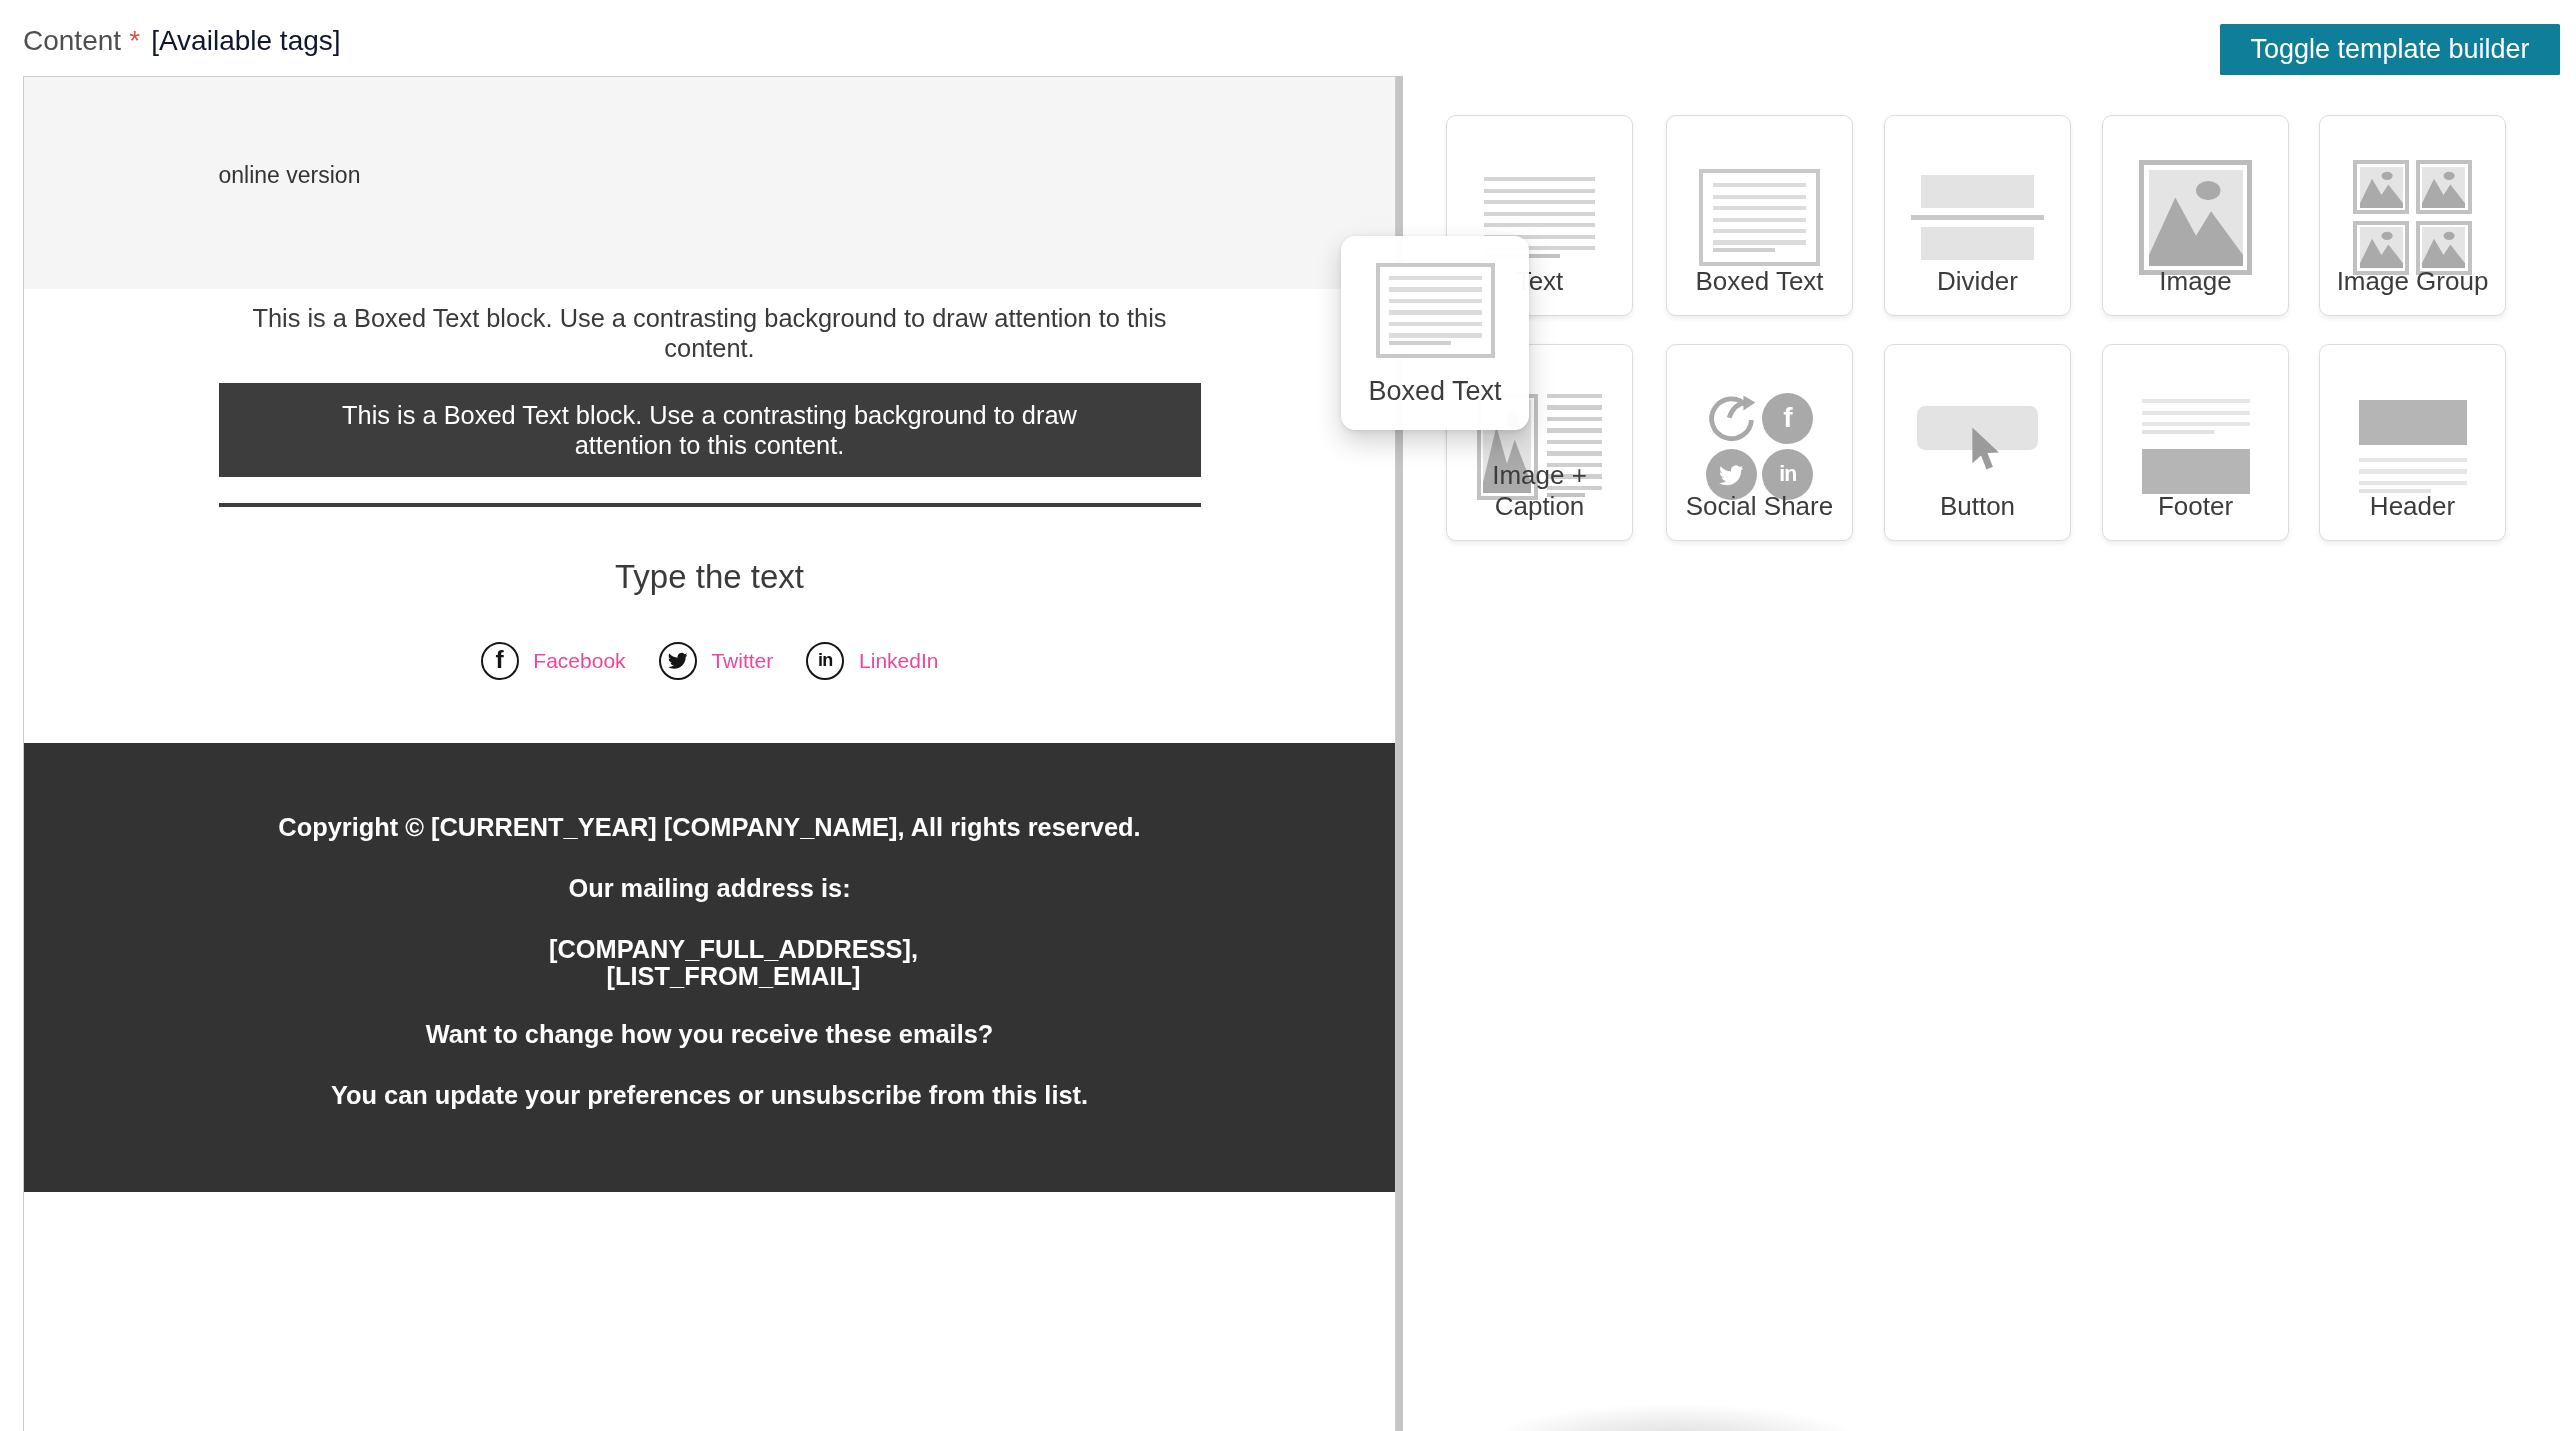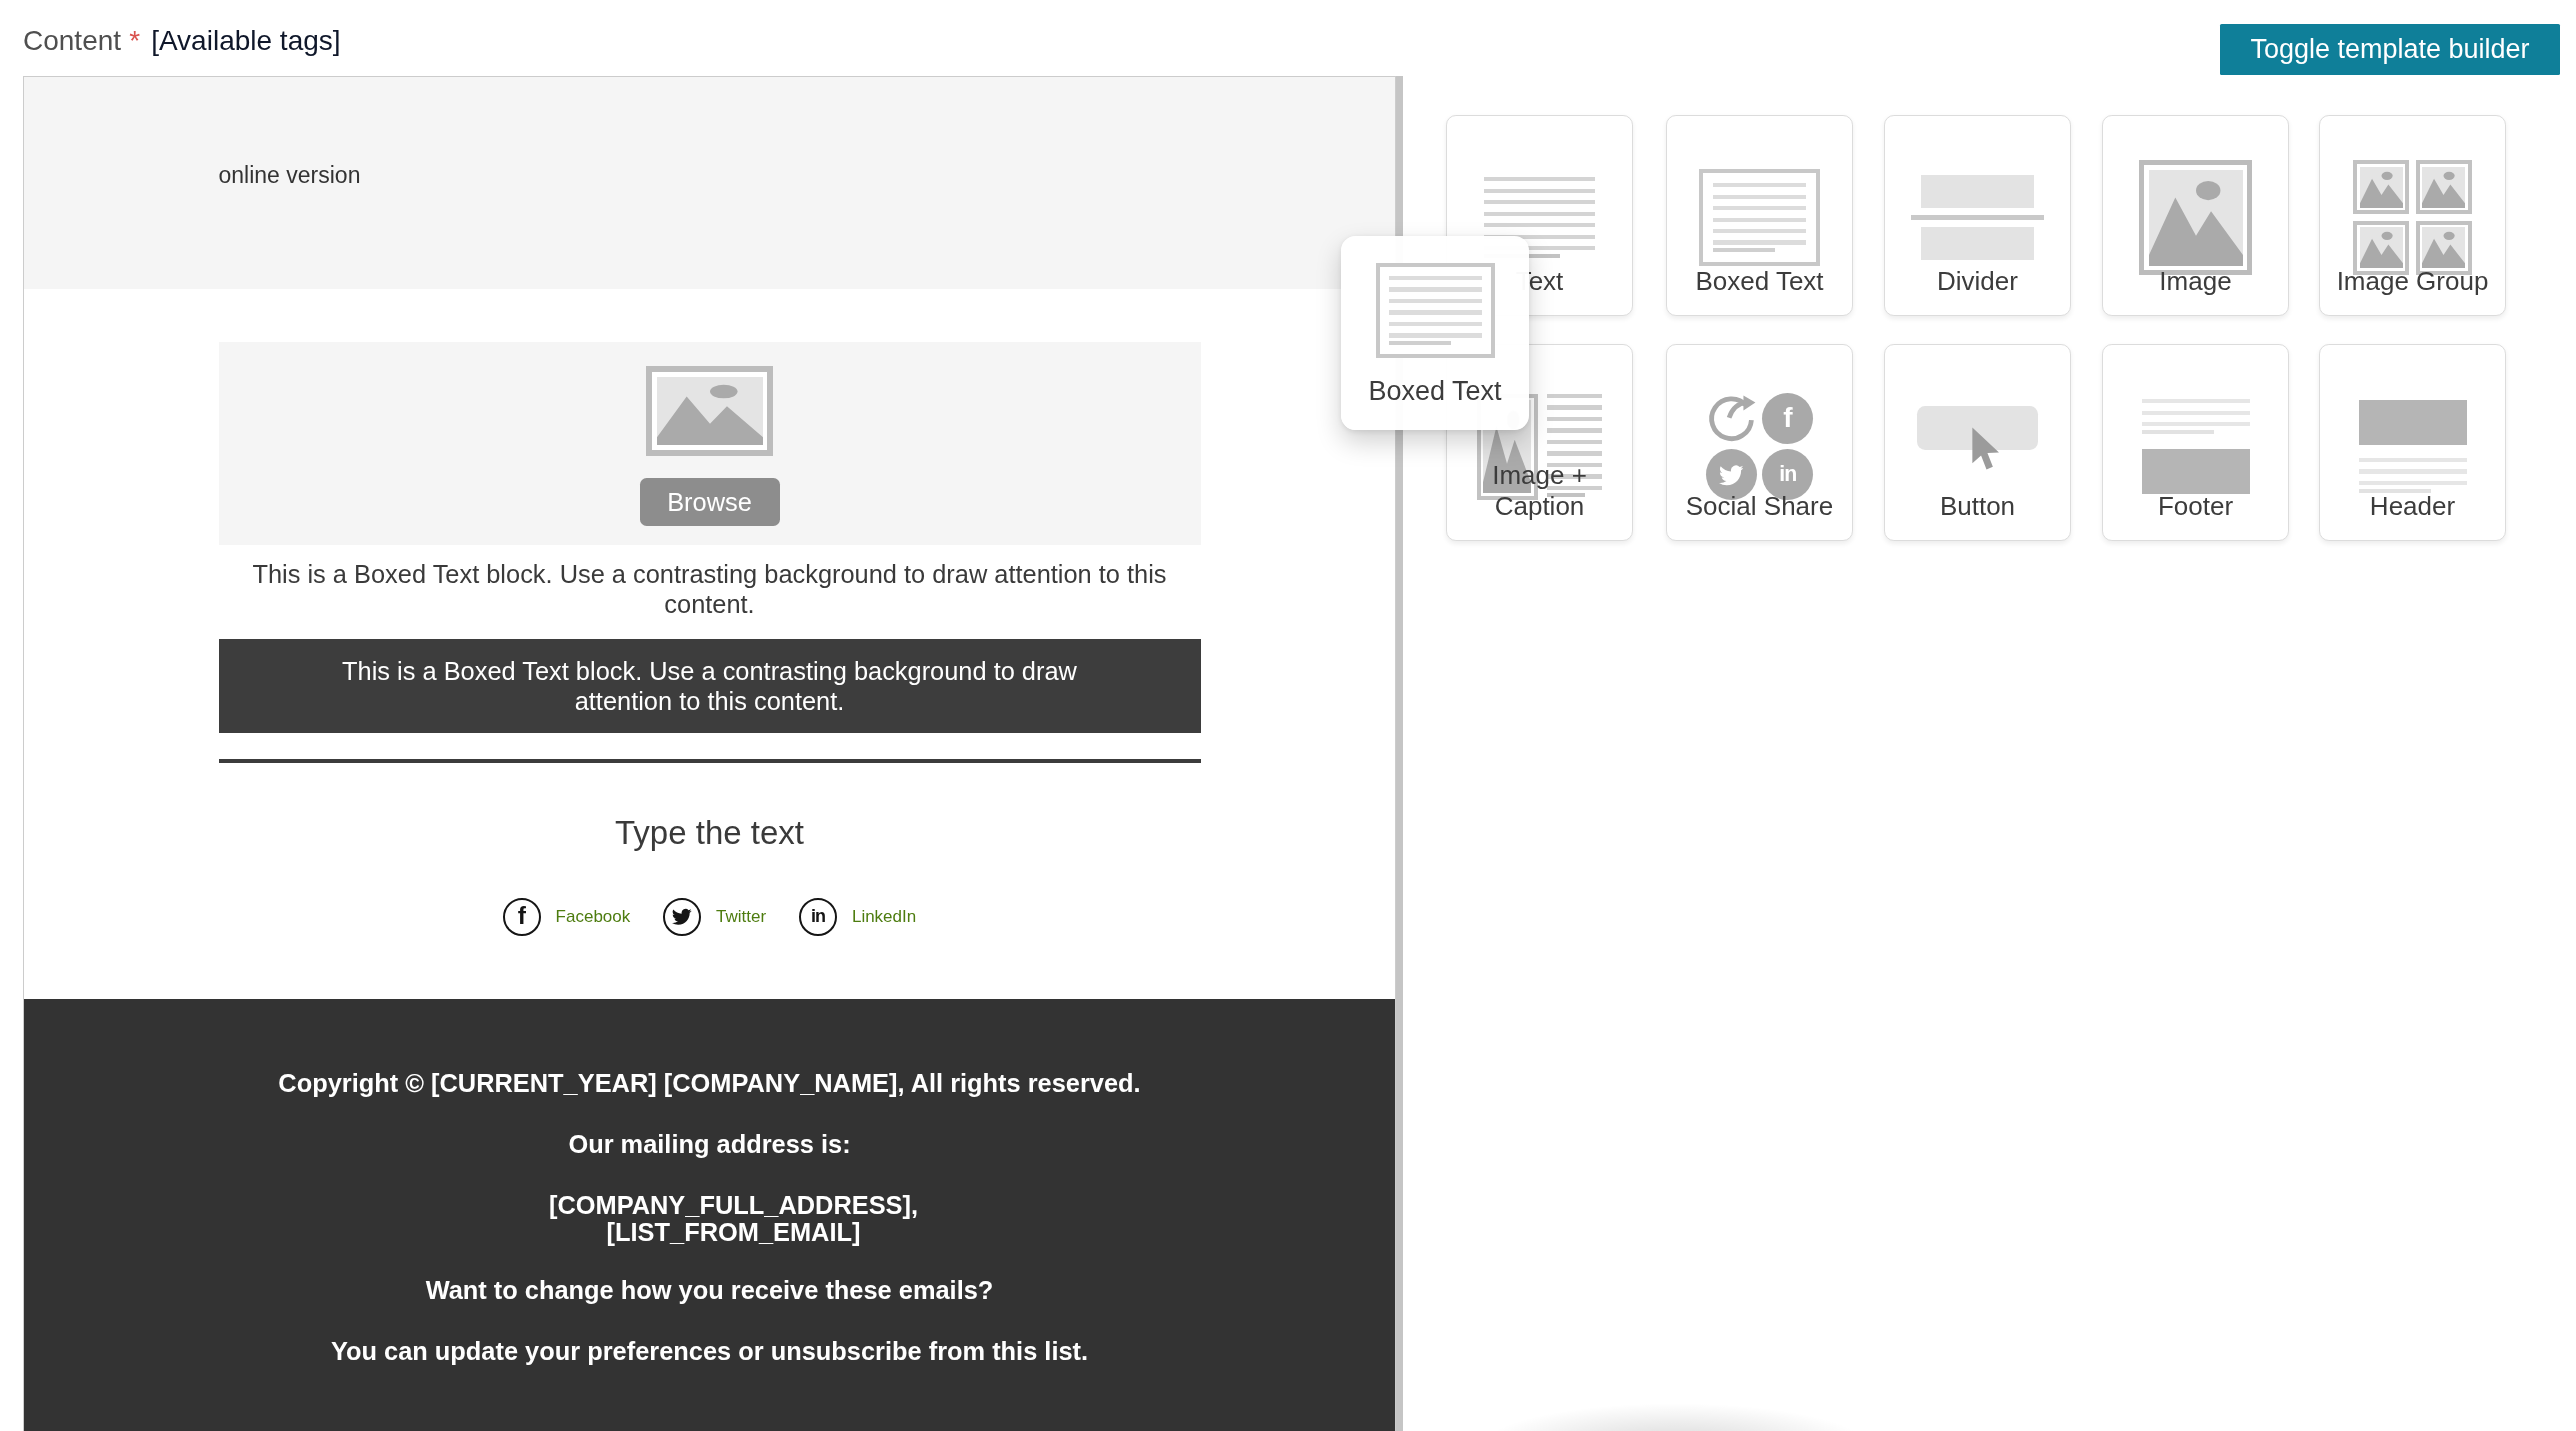--- a/index.html
+++ b/index.html
@@ -34,21 +34,21 @@
     font-size:25.4px; line-height:30px; padding:17px 74px; }
   .divider-line { width:982px; margin:26px auto 0; border:none; border-top:4.1px solid #3c3c3c; }
   .type-text { width:982px; margin:51px auto 0; text-align:center; font-size:33px; color:#3a3a3a; }
 
   .social-row { margin-top:46px; display:flex; justify-content:center; align-items:center; gap:33px; }
   .social-item { display:flex; align-items:center; gap:14.8px; cursor:pointer; }
   .soc-ring { width:38px; height:38px; border:2.5px solid #151515; border-radius:50%;
     display:flex; align-items:center; justify-content:center; color:#151515; }
   .soc-ring .glyph-f { font-size:24.6px; font-weight:bold; margin-top:-1.6px; }
   .soc-ring .glyph-in { font-size:18px; font-weight:bold; letter-spacing:-0.8px; }
-  .social-label { font-size:17px; color:#4d7c0f; }
+  .social-label { font-size:21px; color:#ec4899; }
 
   .email-footer { margin-top:63px; width:100%; background:#333333; color:#fff; text-align:center;
     padding-top:71px; padding-bottom:49px; font-size:25.4px; }
   .email-footer p { margin:0 0 34px 0; line-height:27px;font-weight:bold; }
   .email-footer .bold { font-weight:bold; }
 
   
   .v-scrollbar { position:absolute; left:1396px; top:76px; width:6.6px; height:1356px; background:#c5c5c5; z-index:5; }
 
   
@@ -141,28 +141,20 @@
     <button class="toggle-btn">Toggle template builder</button>
   </div>
 
   <div class="preview-panel">
     <div class="preheader">
       <div class="content-col">
         <span class="online-version">online version</span>
       </div>
     </div>
 
-    <div class="content-col image-section">
-      <div class="img-placeholder">
-        <svg width="106" height="68" viewBox="0 0 100 70" preserveAspectRatio="none">
-            <use href="#mountain-art"></use>
-          </svg>
-      </div>
-      <button class="browse-btn">Browse</button>
-    </div>
 
     <p class="text-block">This is a Boxed Text block. Use a contrasting background to draw attention to this content.</p>
     <div class="boxed-text">This is a Boxed Text block. Use a contrasting background to draw attention to this content.</div>
     <hr class="divider-line">
     <p class="type-text">Type the text</p>
 
     <div class="social-row">
       <span class="social-item">
         <span class="soc-ring">
             <span class="glyph-f">f</span>

